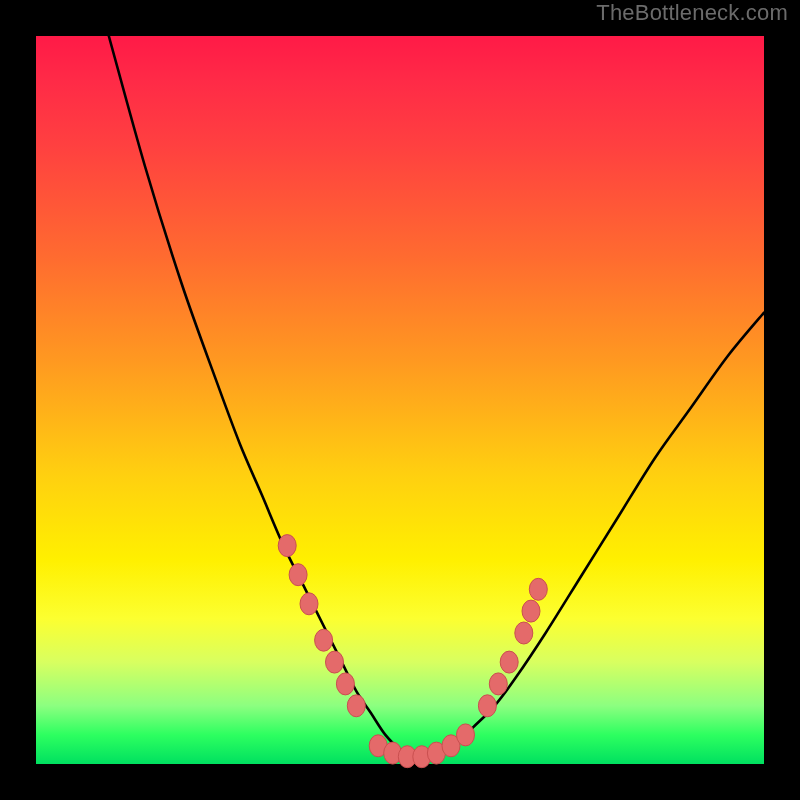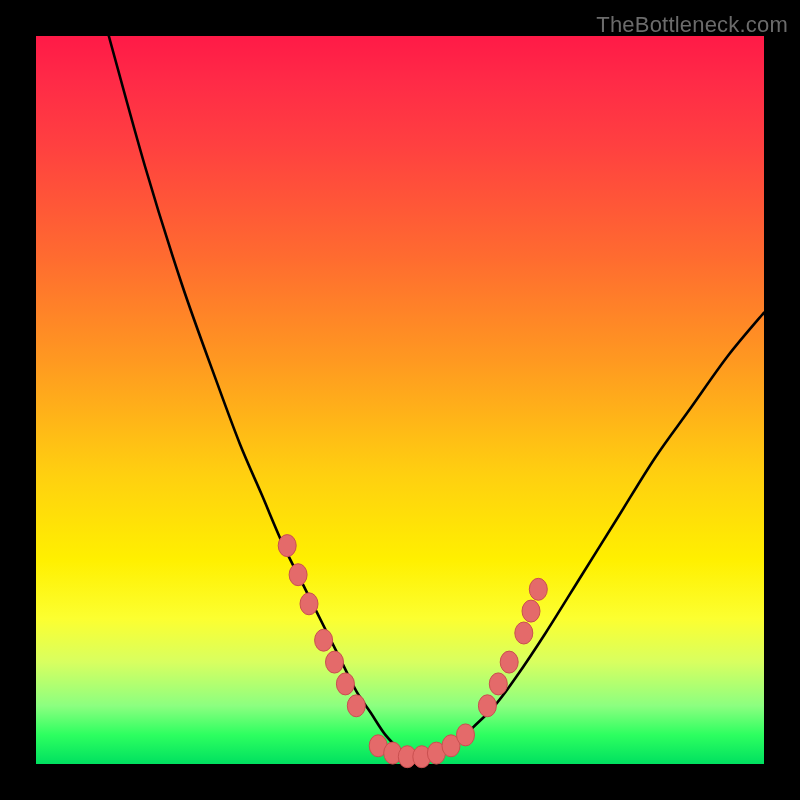--- a/index.html
+++ b/index.html
@@ -36,21 +36,21 @@
       #fff000 72%,
       #fcff30 80%,
       #d8ff60 86%,
       #8cff80 92%,
       #2dff60 96%,
       #00e060 100%
     );
   }
   .watermark {
     position: absolute;
-    top: 12px;
+    top: 0;
     right: 12px;
     color: #6b6b6b;
     font-size: 22px;
     font-weight: 500;
     letter-spacing: 0.2px;
     user-select: none;
   }
   svg.curve {
     position: absolute;
     top: 0;

